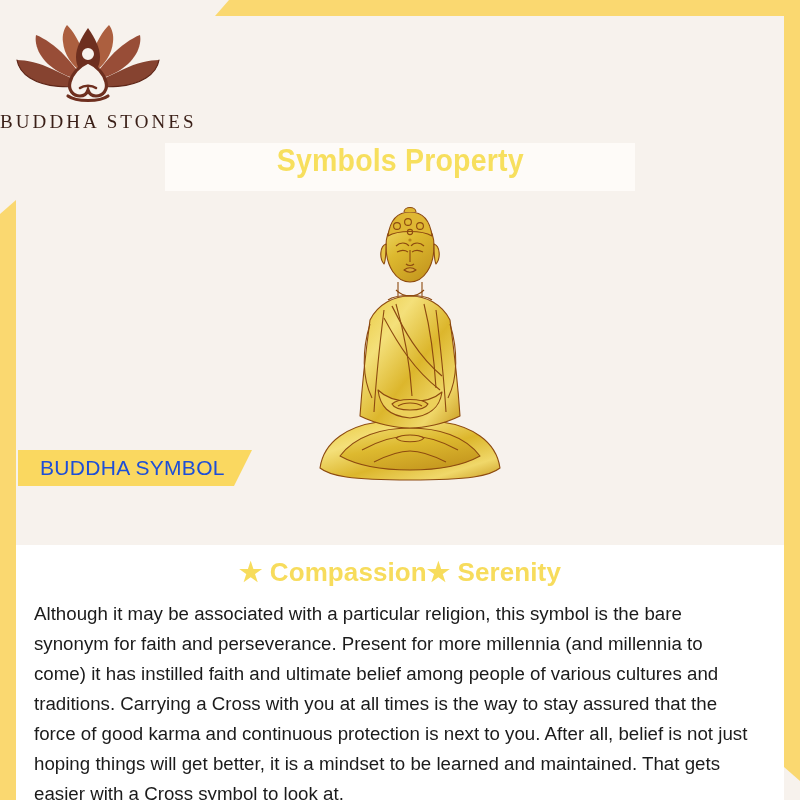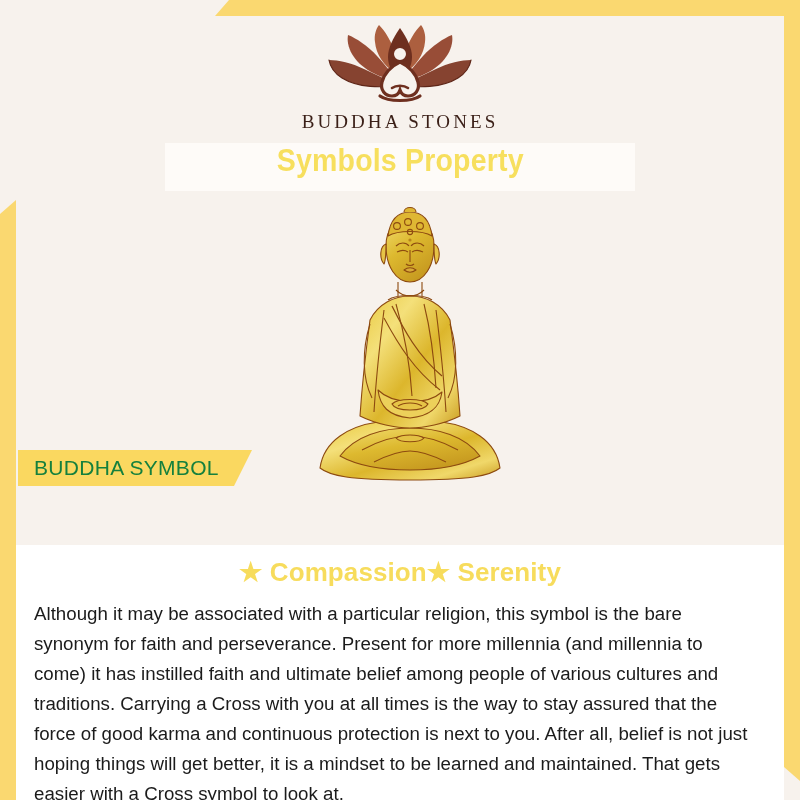--- a/index.html
+++ b/index.html
@@ -26,21 +26,21 @@
     clip-path: polygon(0 14px, 100% 0, 100% 100%, 0 100%);
   }
   .band-bottom {
     bottom:0; left:0; width:615px; height:16px;
     clip-path: polygon(0 0, 100% 0, calc(100% - 14px) 100%, 0 100%);
   }
 
   
   .logo-wrap {
     position:absolute; top:22px; left:0; width:800px;
-    display:flex; flex-direction:column; align-items:center;
+    display:flex; flex-direction:column; 
   }
   .logo-mark { width:176px; height:84px; display:block; }
   .logo-text {
     margin-top:5px;
     font-family:"Liberation Serif", serif;
     font-size:19px;
     letter-spacing:3.1px;
     color:#3a1f17;
   }
 
@@ -66,21 +66,21 @@
   .hero svg { width:100%; height:100%; display:block; }
 
   
   .ribbon {
     position:absolute; left:18px; top:450px; width:234px; height:36px;
     background:#fad860;
     clip-path: polygon(0 0, 100% 0, calc(100% - 18px) 100%, 0 100%);
     display:flex; align-items:center;
   }
   .ribbon-label {
-    color:#15803d; font-size:21px; padding-left:16px;
+    color:#1d4ed8; font-size:21px; padding-left:22px;
     letter-spacing:0.3px; white-space:nowrap;
   }
 
   
   .card {
     position:absolute; left:16px; top:509px; width:768px; height:275px;
     background:#ffffff;
     padding:12px 18px 0 18px;
     margin-top:36px;
   }

